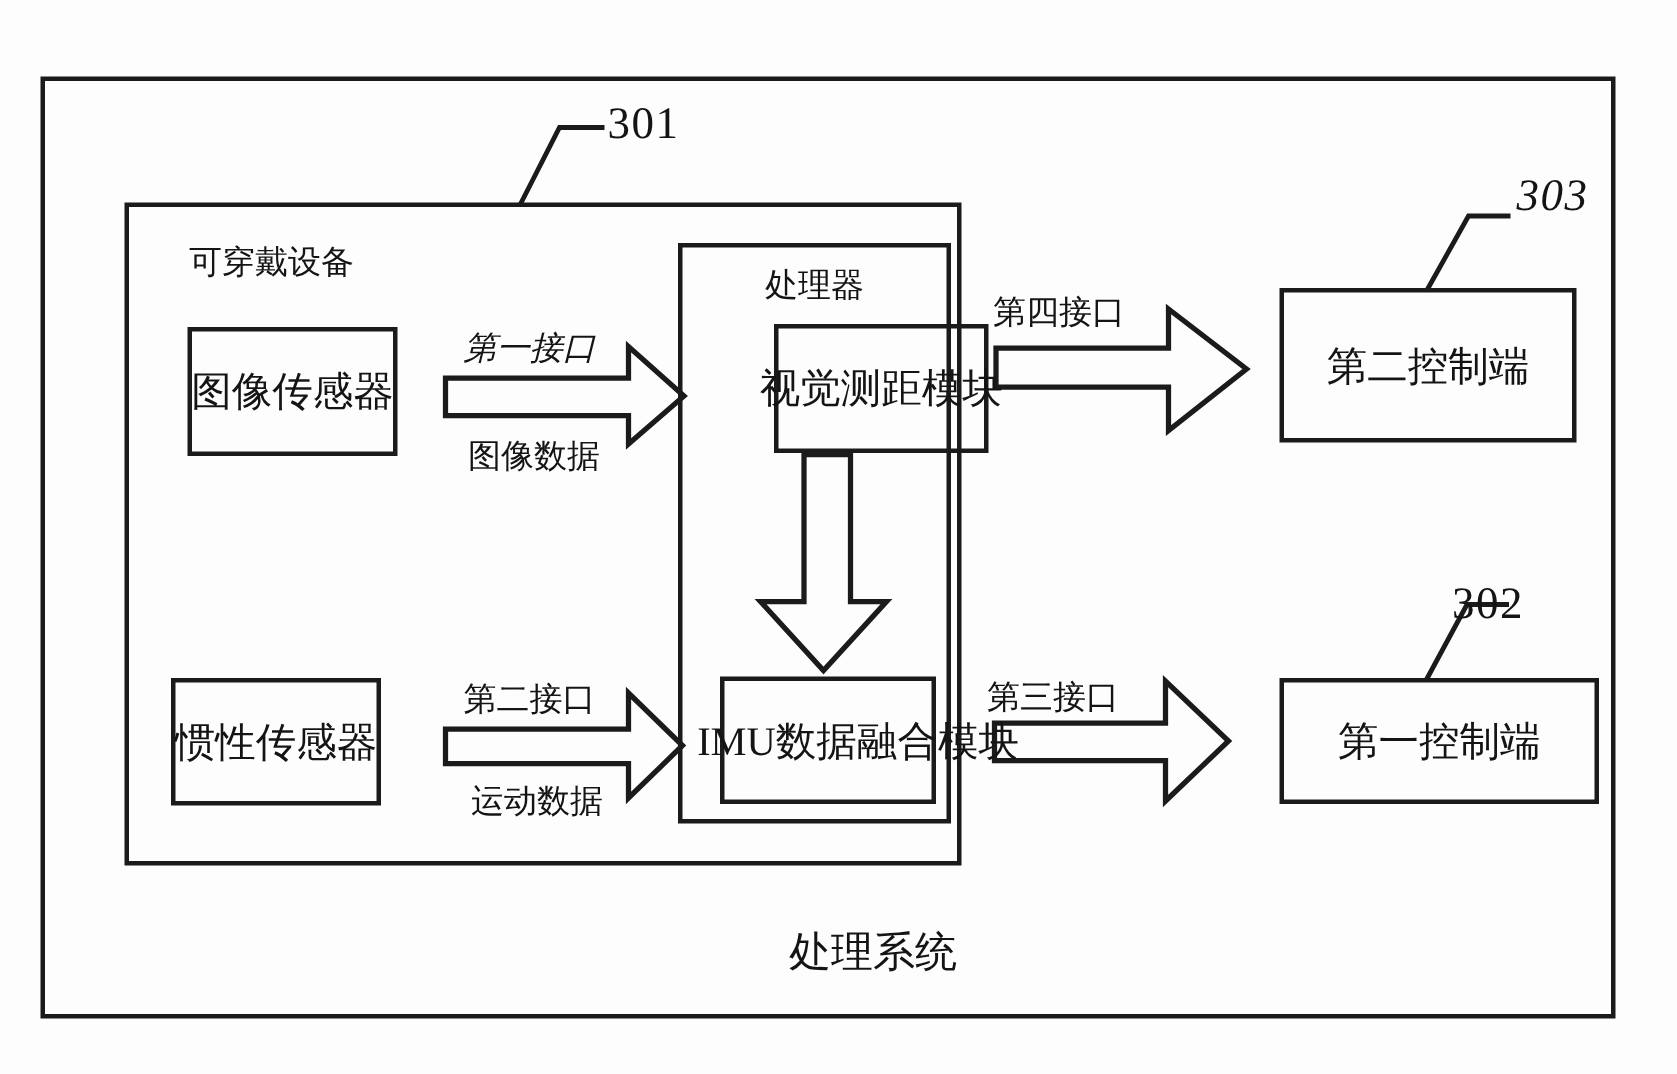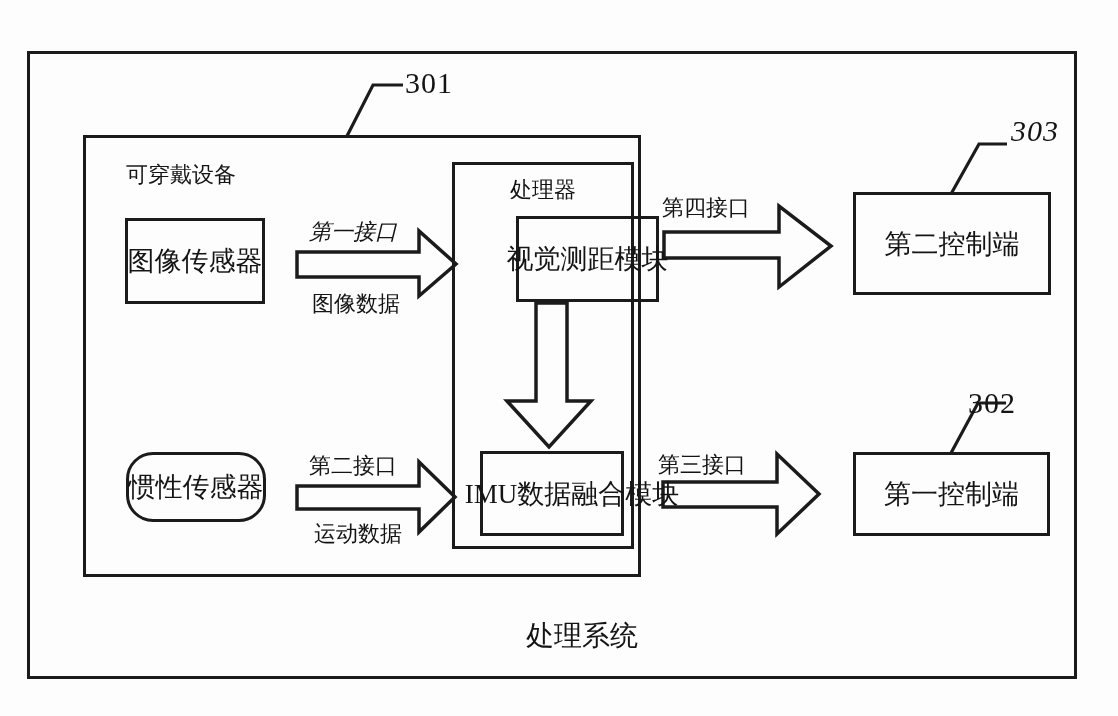--- a/index.html
+++ b/index.html
@@ -60,21 +60,21 @@
 
   <div class="ref" style="left:405px; top:68px;">301</div>
   <div class="ref" style="left:1011px; top:116px;font-style:italic;">303</div>
   <div class="ref" style="left:952px; top:388px;margin-left:16px;">302</div>
 
   <div class="box" style="left:125px; top:218px; width:140px; height:86px;">
     <span>图像传感</span>
     <span>器</span>
   </div>
 
-  <div class="box" style="left:126px; top:452px; width:140px; height:70px;border-radius:27px;">
+  <div class="box" style="left:114px; top:452px; width:140px; height:85px;">
     <span>惯性传感</span>
     <span>器</span>
   </div>
 
   <div class="outer-frame" style="left:452px; top:162px; width:182px; height:387px;"></div>
   <div class="lbl" style="left:452px; top:175px; width:182px; text-align:center;">处理器</div>
 
   <div class="box" style="left:480px; top:216px; width:143px; height:86px;margin-left:36px;">
     <span>视觉测距</span>
     <span>模块</span>
@@ -90,19 +90,19 @@
 
   <div class="lbl" style="left:309px; top:451px;">第二接口</div>
   <div class="lbl" style="left:314px; top:519px;">运动数据</div>
 
   <div class="lbl" style="left:658px; top:450px;">第三接口</div>
   <div class="lbl" style="left:662px; top:193px;">第四接口</div>
 
   <div class="box" style="left:853px; top:192px; width:198px; height:103px;text-align:right;">
     <span>第二控制端</span>
   </div>
-  <div class="box" style="left:853px; top:452px; width:197px; height:84px;">
+  <div class="box" style="left:853px; top:452px; width:213px; height:84px;">
     <span>第一控制端</span>
   </div>
 
   <div class="sys-lbl" style="left:526px; top:620px;">处理系统</div>
 
 </div>
 
 </body></html>

